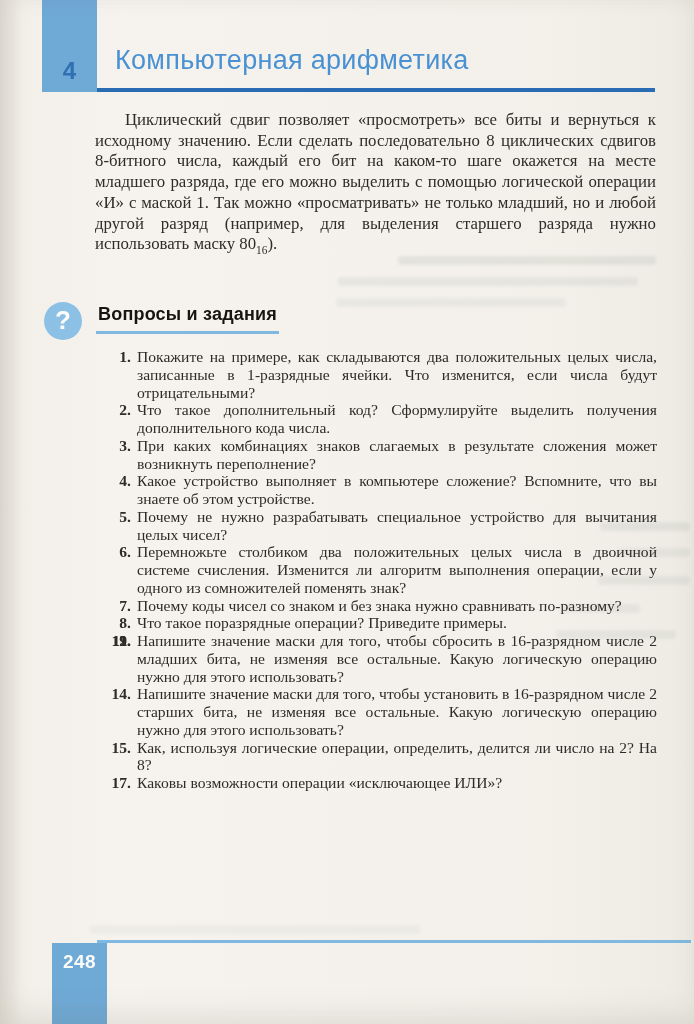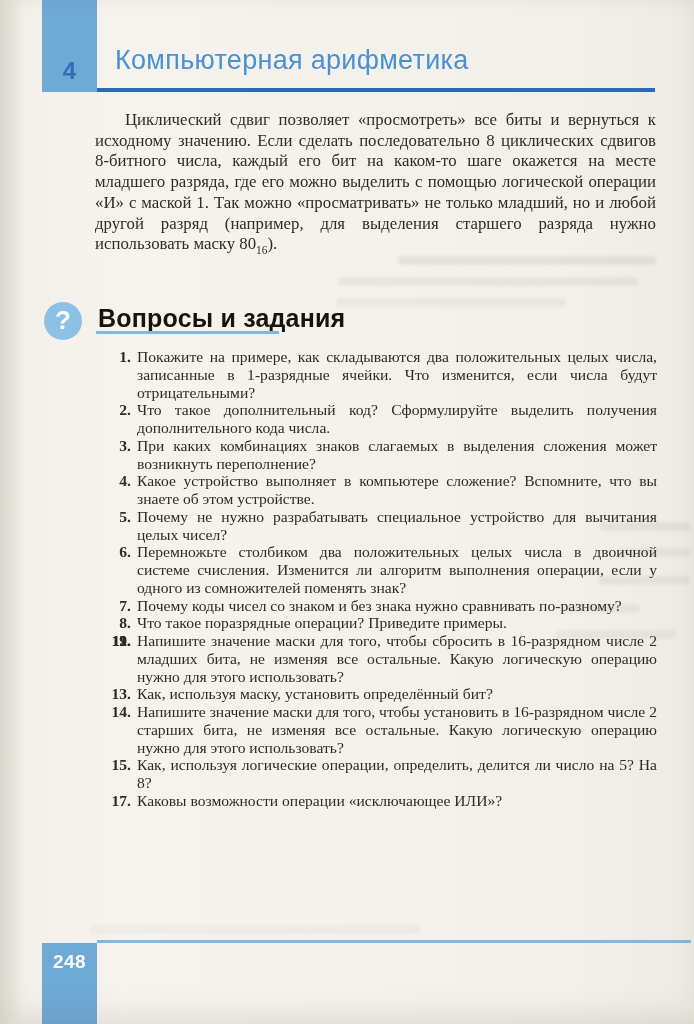--- a/index.html
+++ b/index.html
@@ -58,21 +58,21 @@
     display:flex;align-items:center;justify-content:center;
     z-index:2;
   }
   .q-icon span{
     font-family:"Liberation Sans",sans-serif;font-weight:bold;
     color:#fdfdfb;font-size:26px;line-height:1;transform:translateY(-1px);
   }
   .section-title{
     position:absolute;left:98px;top:304px;
     font-family:"Liberation Sans",sans-serif;font-weight:bold;
-    font-size:25px;color:#17130e;letter-spacing:.2px;
+    font-size:18px;color:#17130e;letter-spacing:.2px;
     z-index:2;white-space:nowrap;
   }
   .section-underline{
     position:absolute;left:96px;top:331px;width:183px;height:3px;
     background:var(--rule-light,#7fb8e0);z-index:2;
   }
 
   
   .questions{
     position:absolute;left:95px;top:348px;width:562px;
@@ -89,21 +89,21 @@
     position:absolute;left:0;top:0;width:36px;
     text-align:right;font-weight:bold;
   }
 
   
   .footer-rule{
     position:absolute;left:97px;top:940px;width:594px;height:3px;
     background:var(--rule-light,#7fb8e0);
   }
   .page-num-box{
-    position:absolute;left:42px;top:943px;width:55px;height:81px;
+    position:absolute;left:52px;top:943px;width:55px;height:81px;
     background:var(--tab-blue,#6fa9d6);
     display:flex;justify-content:center;align-items:flex-start;
   }
   .page-num{
     font-family:"Liberation Sans",sans-serif;font-weight:bold;
     font-size:19px;color:#fbfbf8;padding-top:8px;letter-spacing:.5px;
   }
 
   
   .ghost{
@@ -155,21 +155,21 @@
       <span class="qtext">Покажите на примере, как складываются два положительных целых числа, записанные в 1-разрядные ячейки. Что изменится, если числа будут отрицательными?</span>
     </li>
 
     <li>
       <span class="qnum">2.</span>
       <span class="qtext">Что такое дополнительный код? Сформулируйте выделить получения дополнительного кода числа.</span>
     </li>
 
     <li>
       <span class="qnum">3.</span>
-      <span class="qtext">При каких комбинациях знаков слагаемых в выделения сложения может возникнуть переполнение?</span>
+      <span class="qtext">При каких комбинациях знаков слагаемых в результате сложения может возникнуть переполнение?</span>
     </li>
 
     <li>
       <span class="qnum">4.</span>
       <span class="qtext">Какое устройство выполняет в компьютере сложение? Вспомните, что вы знаете об этом устройстве.</span>
     </li>
 
     <li>
       <span class="qnum">5.</span>
       <span class="qtext">Почему не нужно разрабатывать специальное устройство для вычитания целых чисел?</span>
@@ -197,33 +197,29 @@
 
     <li>
       <span class="qnum">11.</span>
     </li>
 
     <li>
       <span class="qnum">12.</span>
       <span class="qtext">Напишите значение маски для того, чтобы сбросить в 16-разрядном числе 2 младших бита, не изменяя все остальные. Какую логическую операцию нужно для этого использовать?</span>
     </li>
 
-    <li>
-      <span class="qnum">13.</span>
-      <span class="qtext">Как, используя маску, установить определённый бит?</span>
-    </li>
 
     <li>
       <span class="qnum">14.</span>
       <span class="qtext">Напишите значение маски для того, чтобы установить в 16-разрядном числе 2 старших бита, не изменяя все остальные. Какую логическую операцию нужно для этого использовать?</span>
     </li>
 
     <li>
       <span class="qnum">15.</span>
-      <span class="qtext">Как, используя логические операции, определить, делится ли число на 5? На 8?</span>
+      <span class="qtext">Как, используя логические операции, определить, делится ли число на 2? На 8?</span>
     </li>
 
 
     <li>
       <span class="qnum">17.</span>
       <span class="qtext">Каковы возможности операции «исключающее ИЛИ»?</span>
     </li>
   </ol>
 
 <div class="footer-rule"></div>

